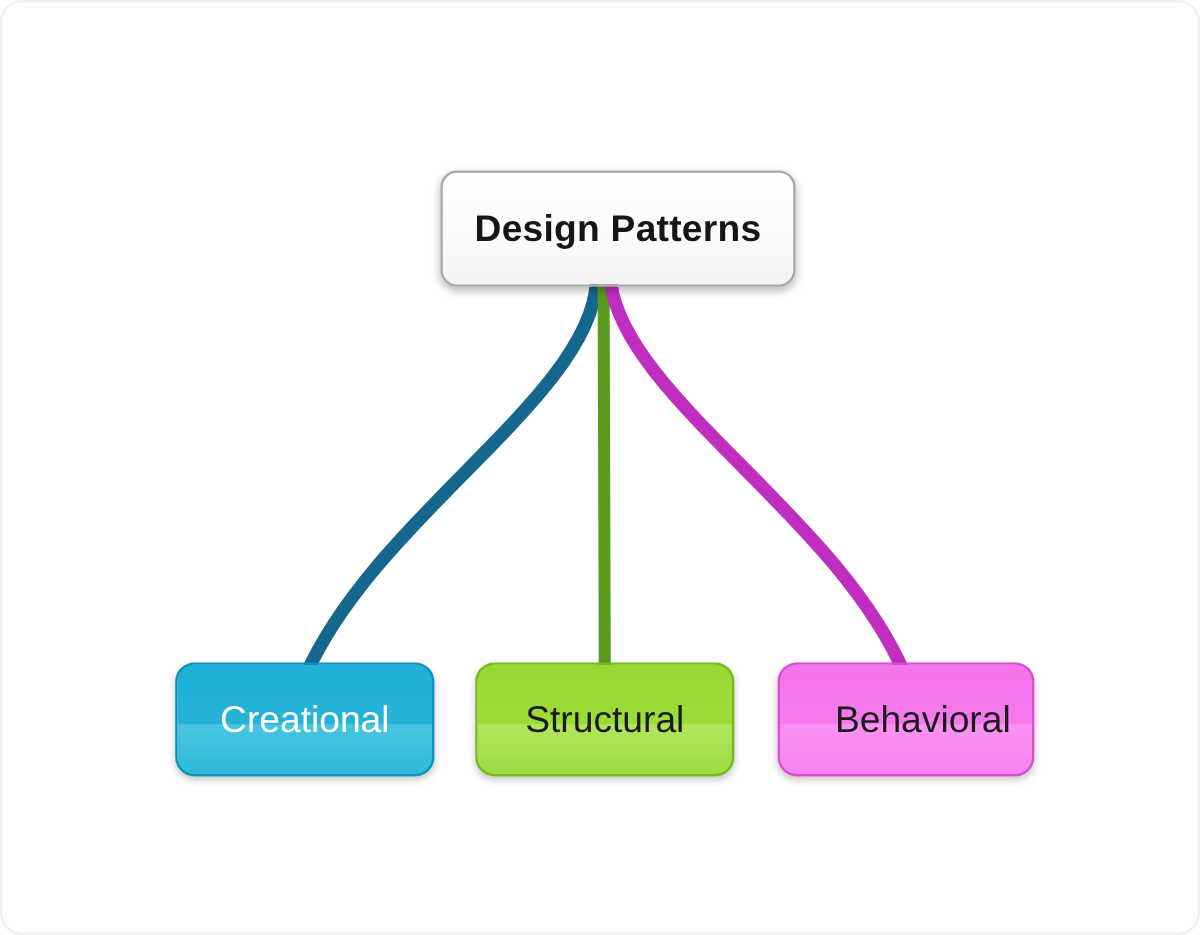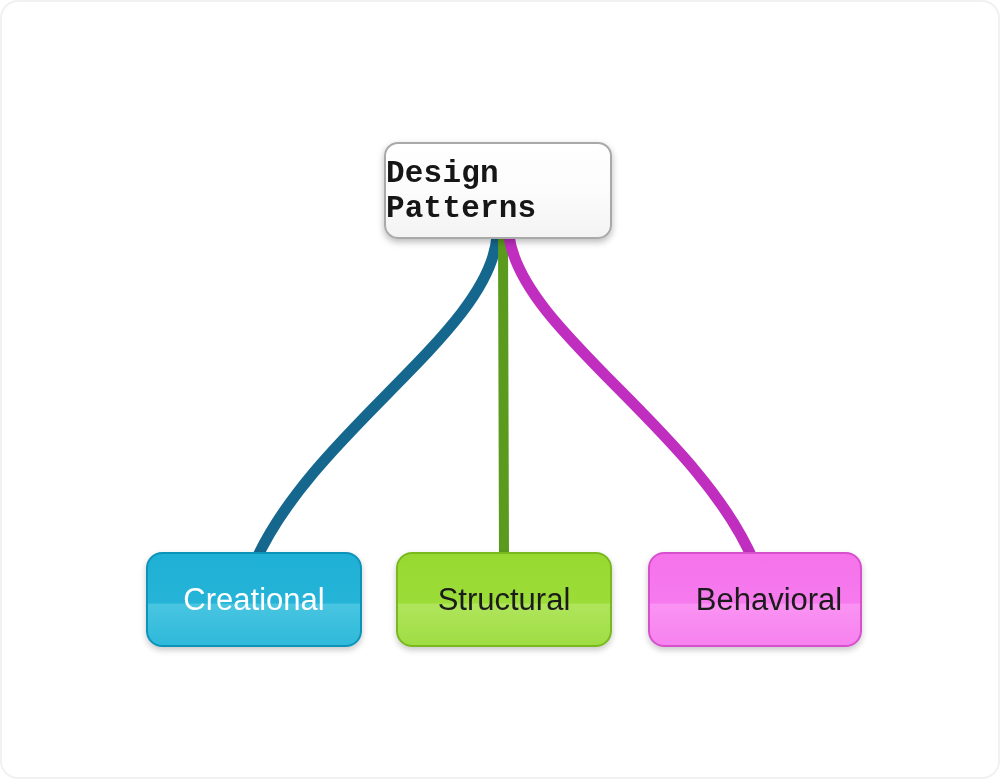--- a/index.html
+++ b/index.html
@@ -24,27 +24,26 @@
   }
   .node {
     position: absolute;
     display: flex;
     align-items: center;
     justify-content: center;
     border-radius: 16px;
     cursor: default;
   }
   .node-root {
-    left: 382px; top: 140px;
-    width: 228px; height: 97px;
+    left: 365px; top: 140px;
+    width: 296px; height: 97px;
     background: linear-gradient(180deg, #ffffff 0%, #fbfbfb 55%, #f3f3f3 100%);
     border: 2px solid #a9a9a9;
     border-radius: 14px;
     box-shadow: 0 3px 7px rgba(0,0,0,0.28);
-    font-family: Liberation Mono, monospace;
   }
   .node-root .label {
     font-size: 31px;
     font-weight: bold;
     color: #161616;
     letter-spacing: 0.2px;
   }
   .node-child {
     top: 550px;
     width: 216px; height: 95px;

